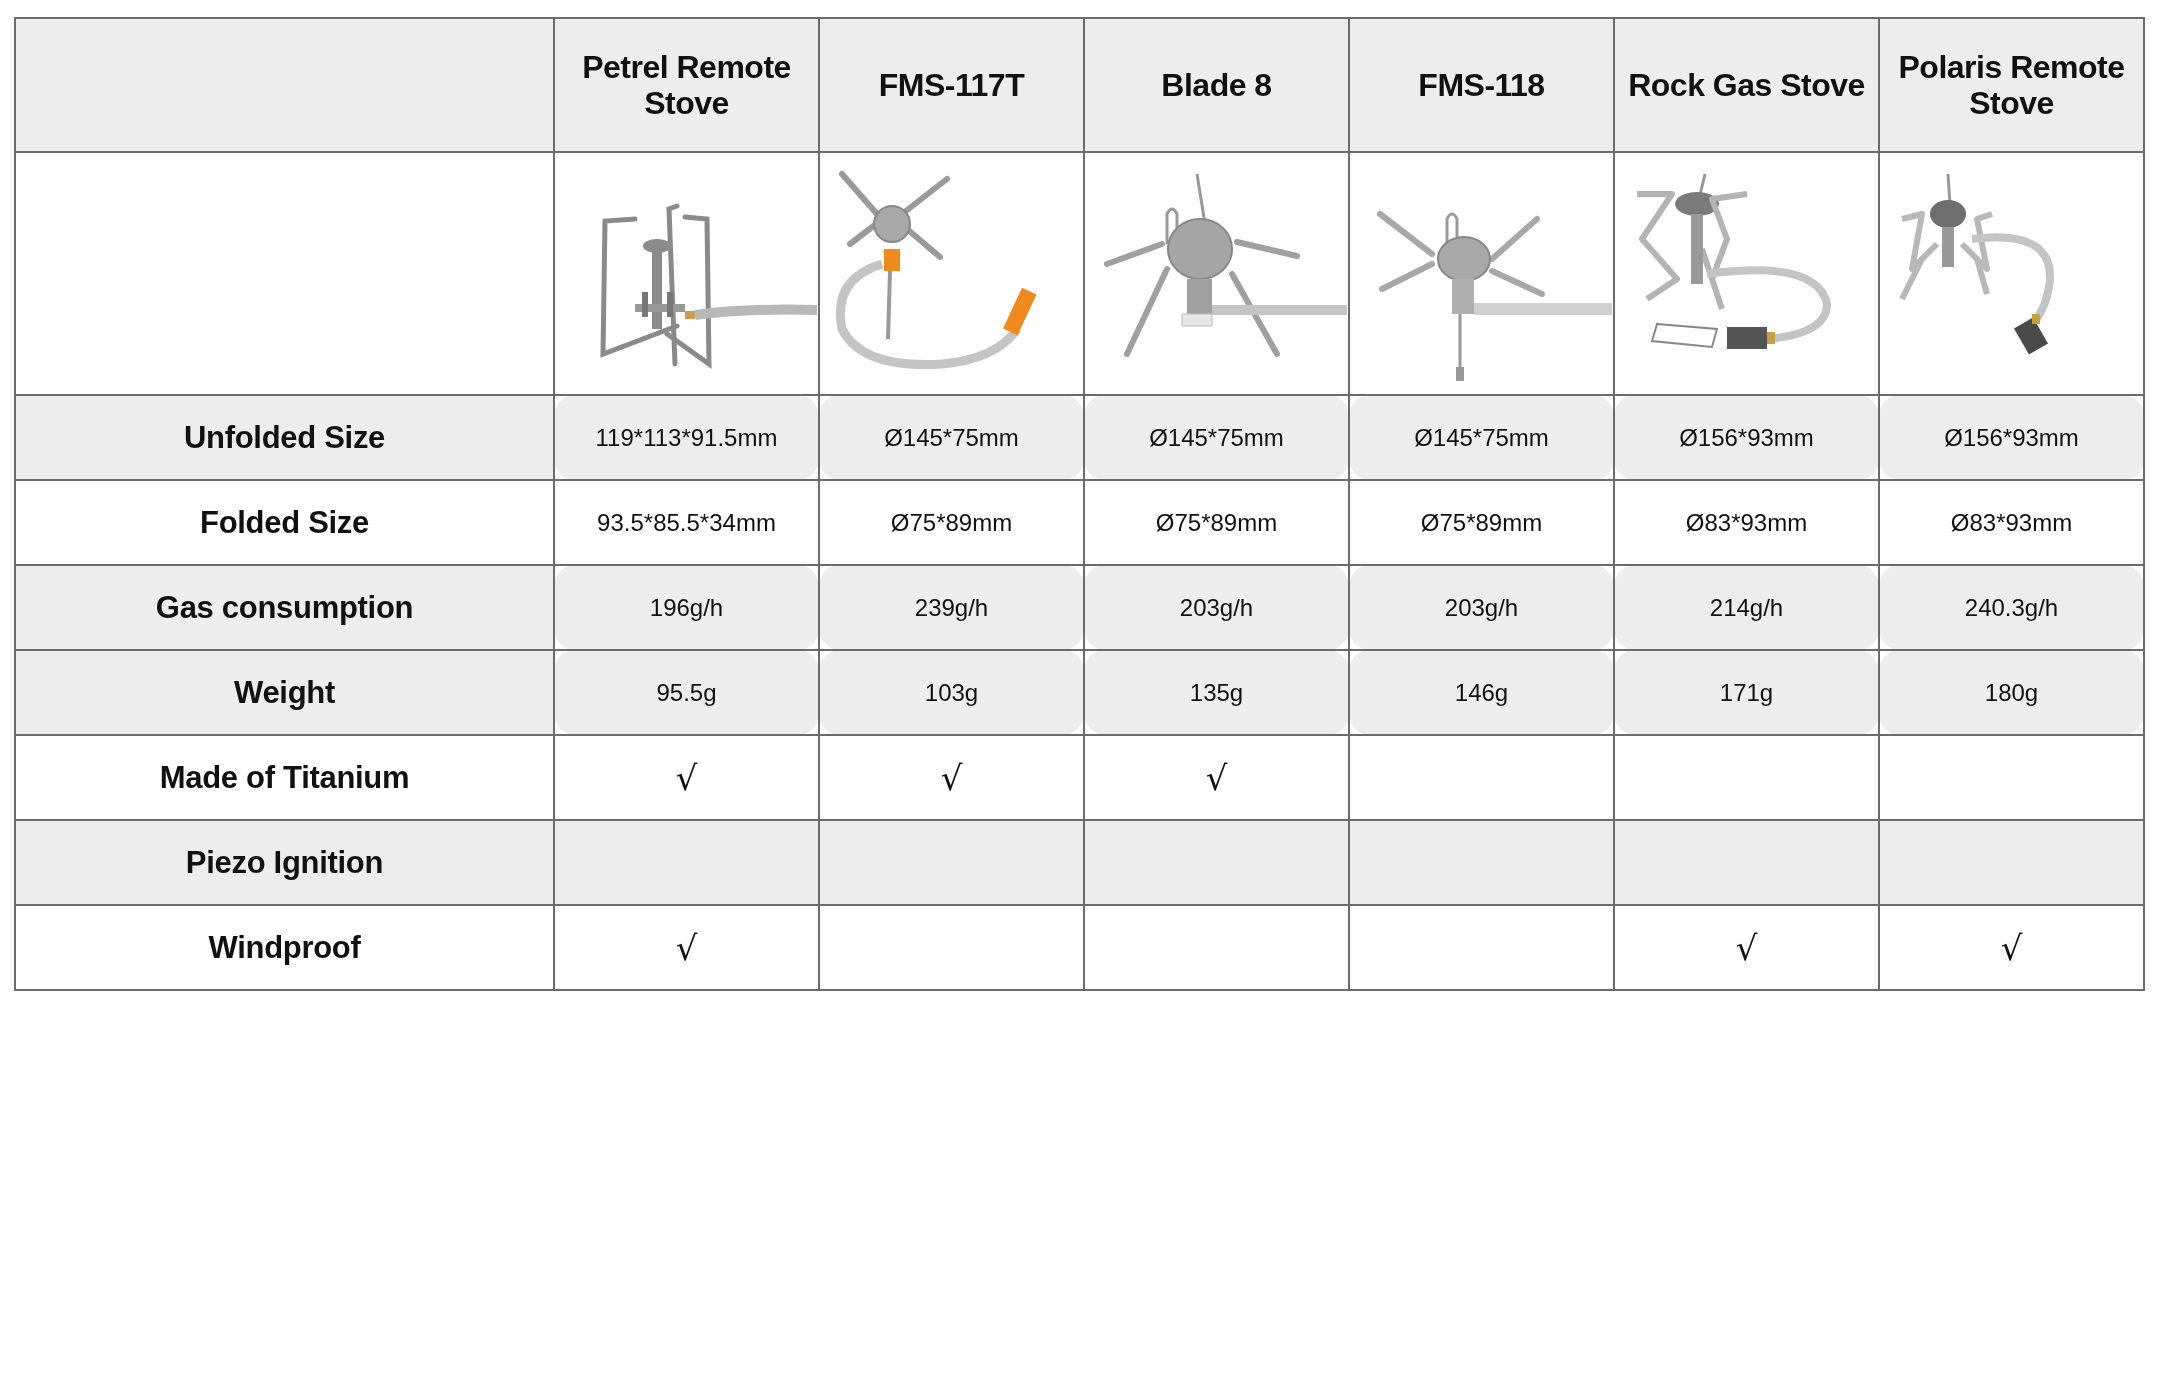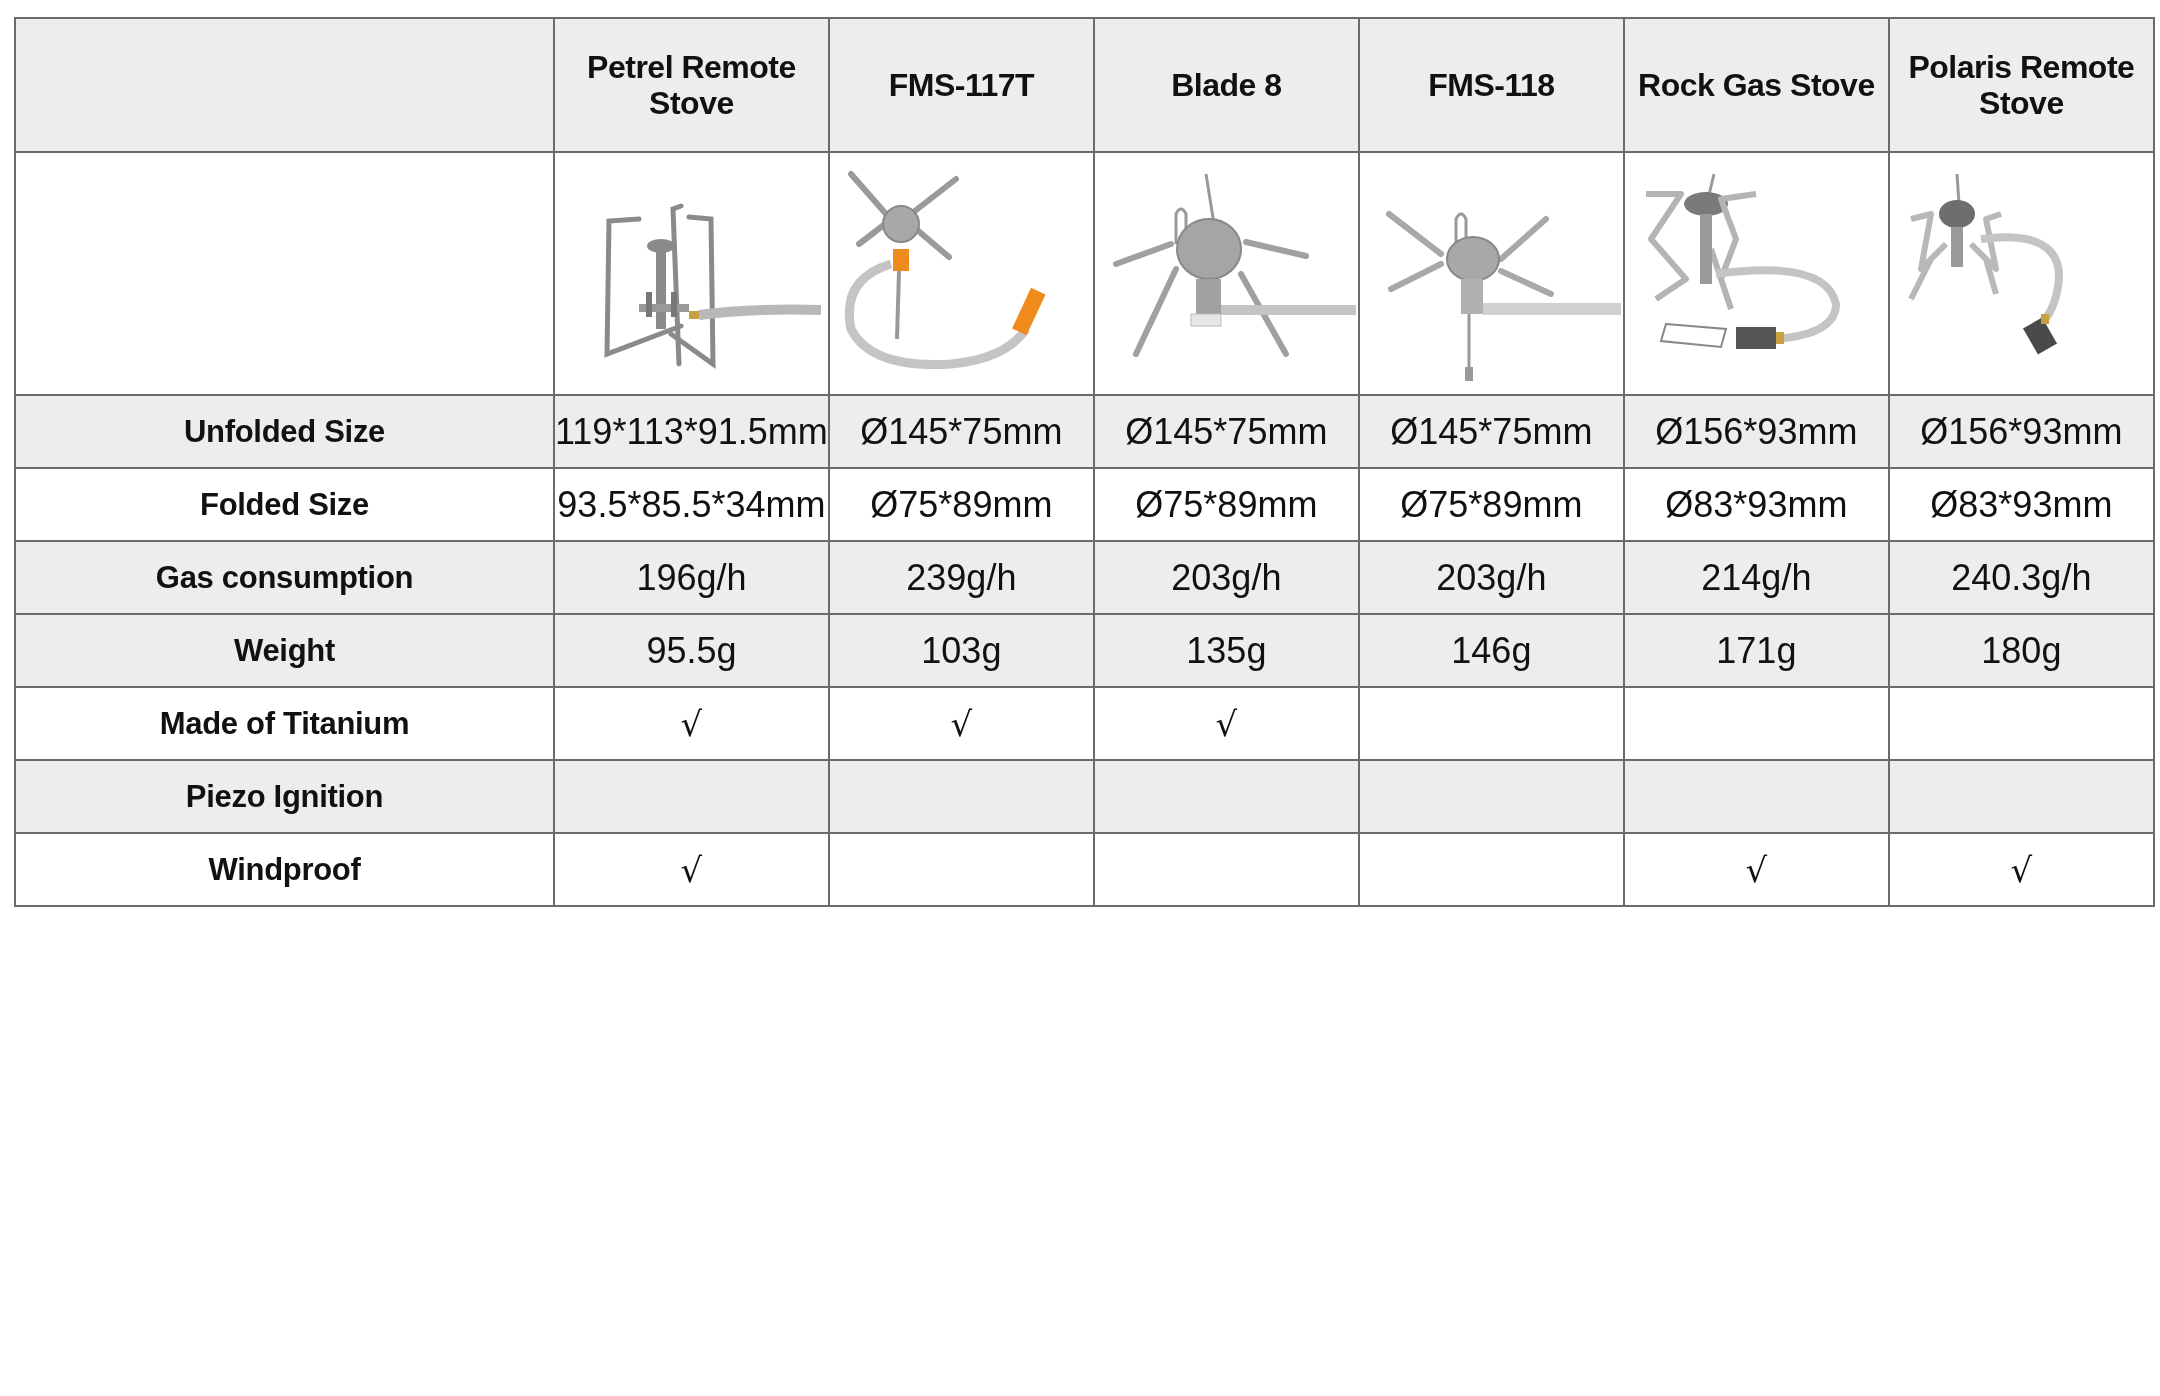--- a/index.html
+++ b/index.html
@@ -9,25 +9,25 @@
     border-collapse:collapse; table-layout:fixed;
     font-family:"Liberation Sans", sans-serif; color:#111;
   }
   #tbl td, #tbl th {
     border:2px solid #6b6b6b; padding:0; text-align:center; vertical-align:middle;
   }
   col.c0 { width:539px; }
   col.cn { width:265px; }
   tr.hdr { height:134px; }
   tr.img { height:243px; }
-  tr.data { height:73px; }
+  tr.data { height:85px; }
   tr.shade td, tr.shade th, tr.hdr th { background:#ededed; }
   tr.hdr th { font-weight:bold; font-size:32px; line-height:36px; font-family:"Liberation Sans", sans-serif; letter-spacing:-0.5px; }
   th.rowlabel { font-weight:bold; font-size:31px; line-height:40px; letter-spacing:-0.3px; }
-  td.val { font-size:36px; font-weight:normal; }
+  td.val { font-size:24px; font-weight:normal;border-radius:21px; }
   td.check { font-size:34px; font-family:"DejaVu Sans", sans-serif; }
   .stove { display:block; margin:0 auto; }
 </style>
 </head>
 <body>
 
 <table id="tbl">
   <colgroup>
     <col class="c0">
       <col class="cn">

